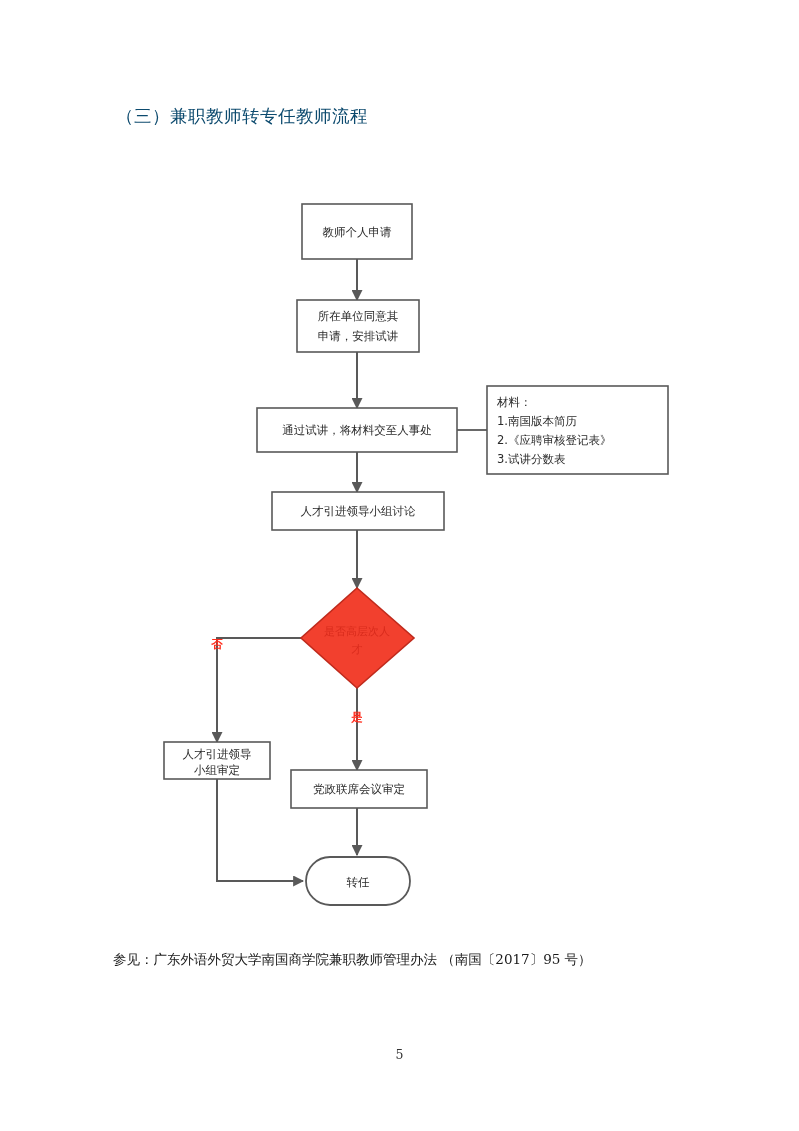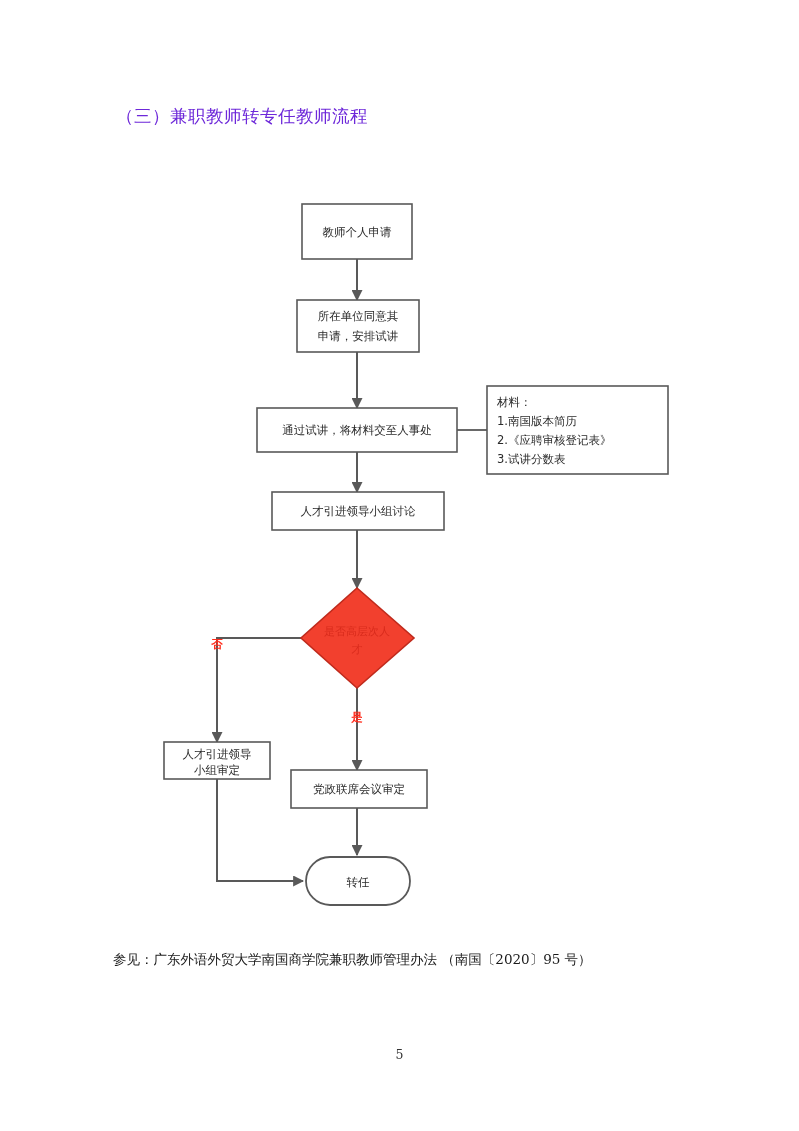--- a/index.html
+++ b/index.html
@@ -20,21 +20,21 @@
   }
 
   
   .doc-title {
     position: absolute;
     left: 116px;
     top: 103px;
     font-family: "DejaVu Serif", "Liberation Serif", serif;
     font-size: 17.5px;
     line-height: 26px;
-    color: #6d28d9;
+    color: #0c4a6e;
     letter-spacing: 0.5px;
     white-space: nowrap;
   }
 
   
   #flow {
     position: absolute;
     left: 0;
     top: 0;
     width: 661px;
@@ -204,17 +204,17 @@
         <text class="node-label" x="359" y="789">党政联席会议审定</text>
       </g>
 
       <g>
         <rect class="terminal-shape" x="306" y="857" width="104" height="48" rx="24" ry="24"></rect>
         <text class="node-label" x="358" y="882">转任</text>
       </g>
     </svg>
   </div>
 
-  <div class="doc-footnote">参见：广东外语外贸大学南国商学院兼职教师管理办法 （南国〔2020〕95 号）</div>
+  <div class="doc-footnote">参见：广东外语外贸大学南国商学院兼职教师管理办法 （南国〔2017〕95 号）</div>
 
   <div class="page-number">5</div>
 
 </div>
 
 </body></html>

